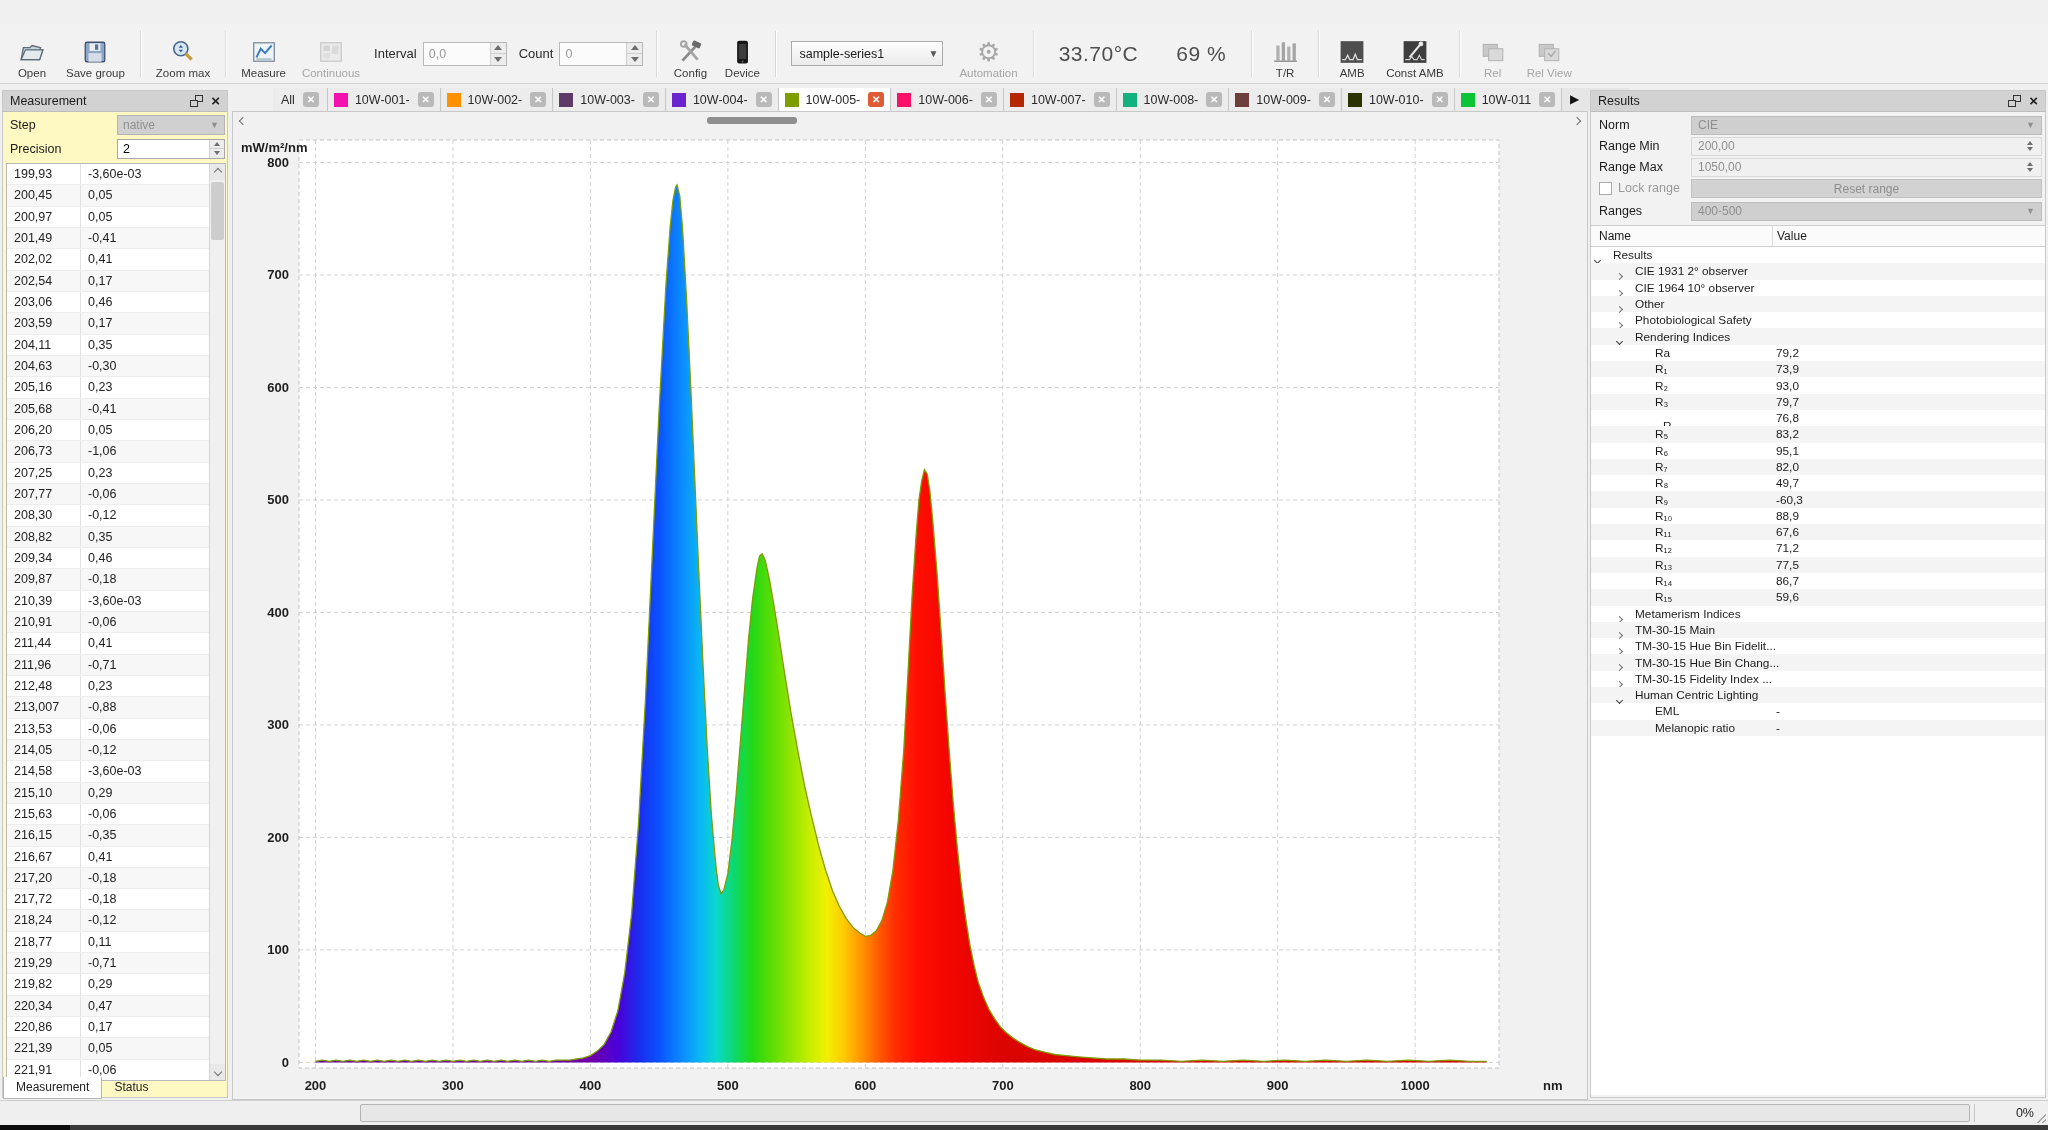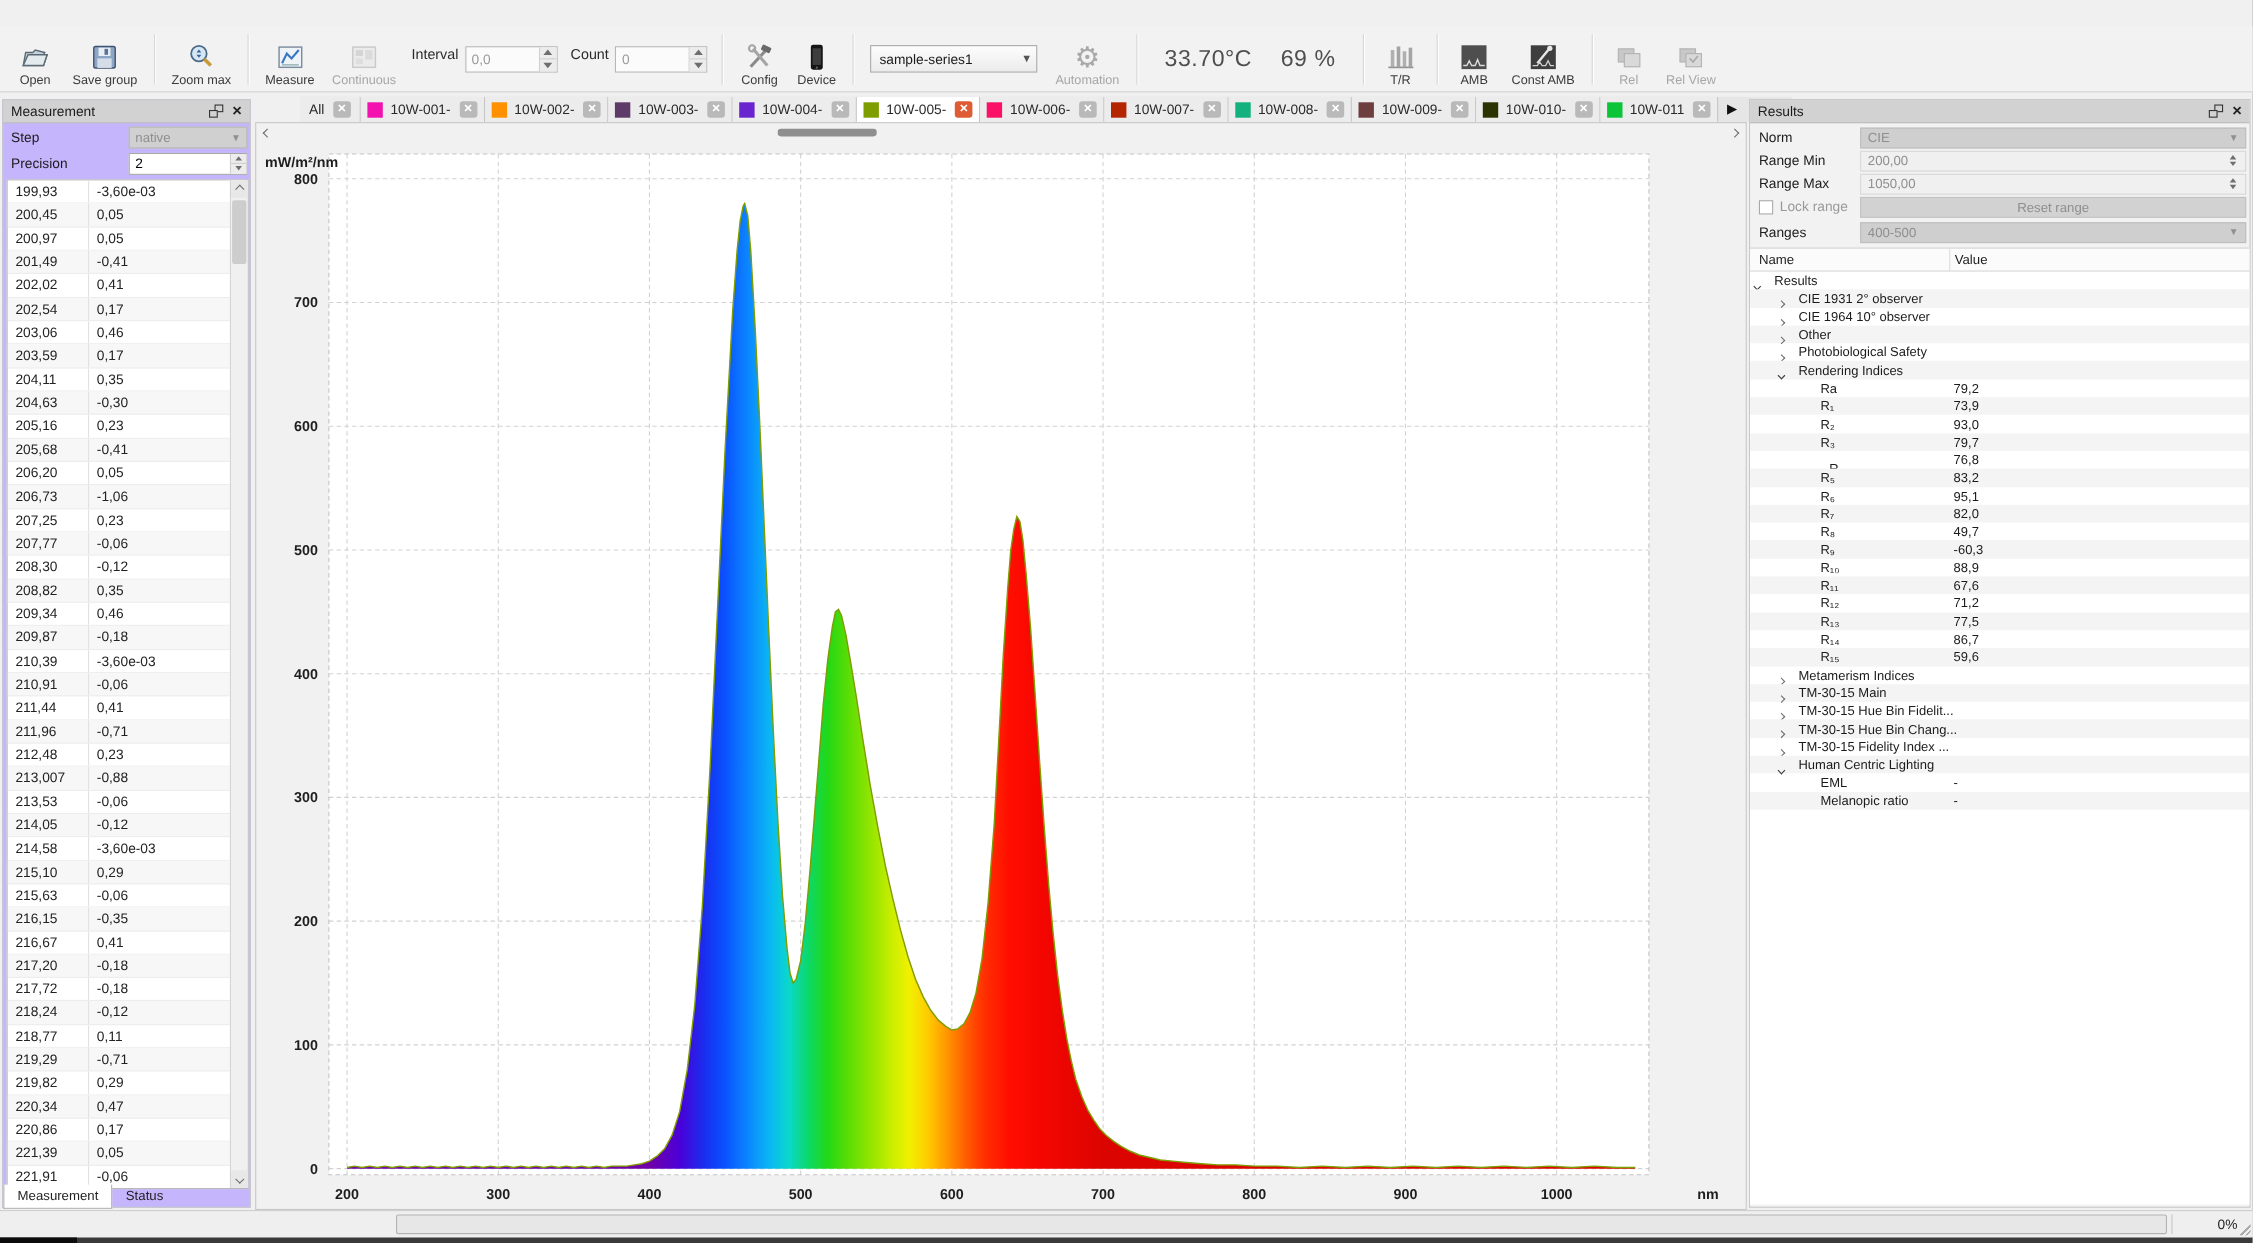--- a/index.html
+++ b/index.html
@@ -15,39 +15,39 @@
 
   
   .toolbar { position:absolute; left:0; top:24px; width:2048px; height:60px; background:#f2f2f2;
              border-bottom:1px solid #d2d2d2; display:flex; align-items:center; padding:0 6px; }
   .tbtn { display:flex; flex-direction:column; align-items:center; justify-content:flex-end;
           height:54px; padding:2px 8px; min-width:52px; }
   .ticon { height:30px; display:flex; align-items:flex-end; justify-content:center; }
   .tlabel { font-size:11.5px; color:#3a3a3a; margin-top:2px; white-space:nowrap; }
   .tlabel.dis { color:#a6a6a6; }
   .tsep { width:1px; height:46px; background:#d7d7d7; box-shadow:1px 0 0 #ffffff; margin:0 7px; }
-  .spin-group { display:flex; align-items:flex-start; margin:12px 6px; }
+  .spin-group { display:flex; align-items:center; margin:12px 6px; }
   .spin-label { font-size:13px; color:#2a2a2a; margin-right:6px; }
   .spinbox { display:flex; border:1px solid #b8b8b8; background:#fbfbfb; height:24px; }
   .spin-text { width:66px; font-size:12.5px; color:#9a9a9a; padding:4px 5px; }
   .spin-arrows { width:16px; display:flex; flex-direction:column; border-left:1px solid #cfcfcf; }
   .spin-arrows i { flex:1; display:flex; align-items:center; justify-content:center; background:#ececec; }
   .spin-arrows i + i { border-top:1px solid #cfcfcf; }
   .tri-up { width:0; height:0; border-left:4px solid transparent; border-right:4px solid transparent; border-bottom:5px solid #6e6e6e; }
   .tri-dn { width:0; height:0; border-left:4px solid transparent; border-right:4px solid transparent; border-top:5px solid #6e6e6e; }
   .combo { display:flex; align-items:center; width:152px; height:25px; border:1px solid #ababab;
            background:linear-gradient(#fdfdfd,#ebebeb); margin:0 8px; }
   .combo-text { flex:1; font-size:12.5px; padding:0 7px; color:#1a1a1a; }
   .combo-arrow { width:18px; text-align:center; color:#555; font-size:10px; }
-  .env-display { display:flex; align-items:flex-end; gap:26px; padding:0 18px; }
+  .env-display { display:flex; align-items:flex-end; gap:38px; padding:0 18px; }
   .env-val { font-size:21px; color:#4e4e4e; letter-spacing:0.5px; }
   .gear-glyph { font-size:26px; color:#a9a9a9; line-height:26px; }
 
   
-  .panel { position:absolute; background:#c4b5fd; border:1px solid #c8c8c8; }
+  .panel { position:absolute; background:#fef9c3; border:1px solid #c8c8c8; }
   .ptitle { height:21px; background:#d2d2d2; display:flex; align-items:center; padding:0 7px;
             font-size:12.5px; color:#1a1a1a; border-bottom:1px solid #bdbdbd; }
   .ptitle .sp { flex:1; }
   .restore-icon { position:relative; width:13px; height:12px; margin-right:8px; }
   .restore-icon i { position:absolute; width:8px; height:7px; border:1px solid #333; }
   .restore-icon i.b { right:0; top:0; }
   .restore-icon i.f { left:0; bottom:0; background:#d2d2d2; }
   .x-icon { font-size:15px; font-weight:bold; color:#222; line-height:12px; }
 
   

